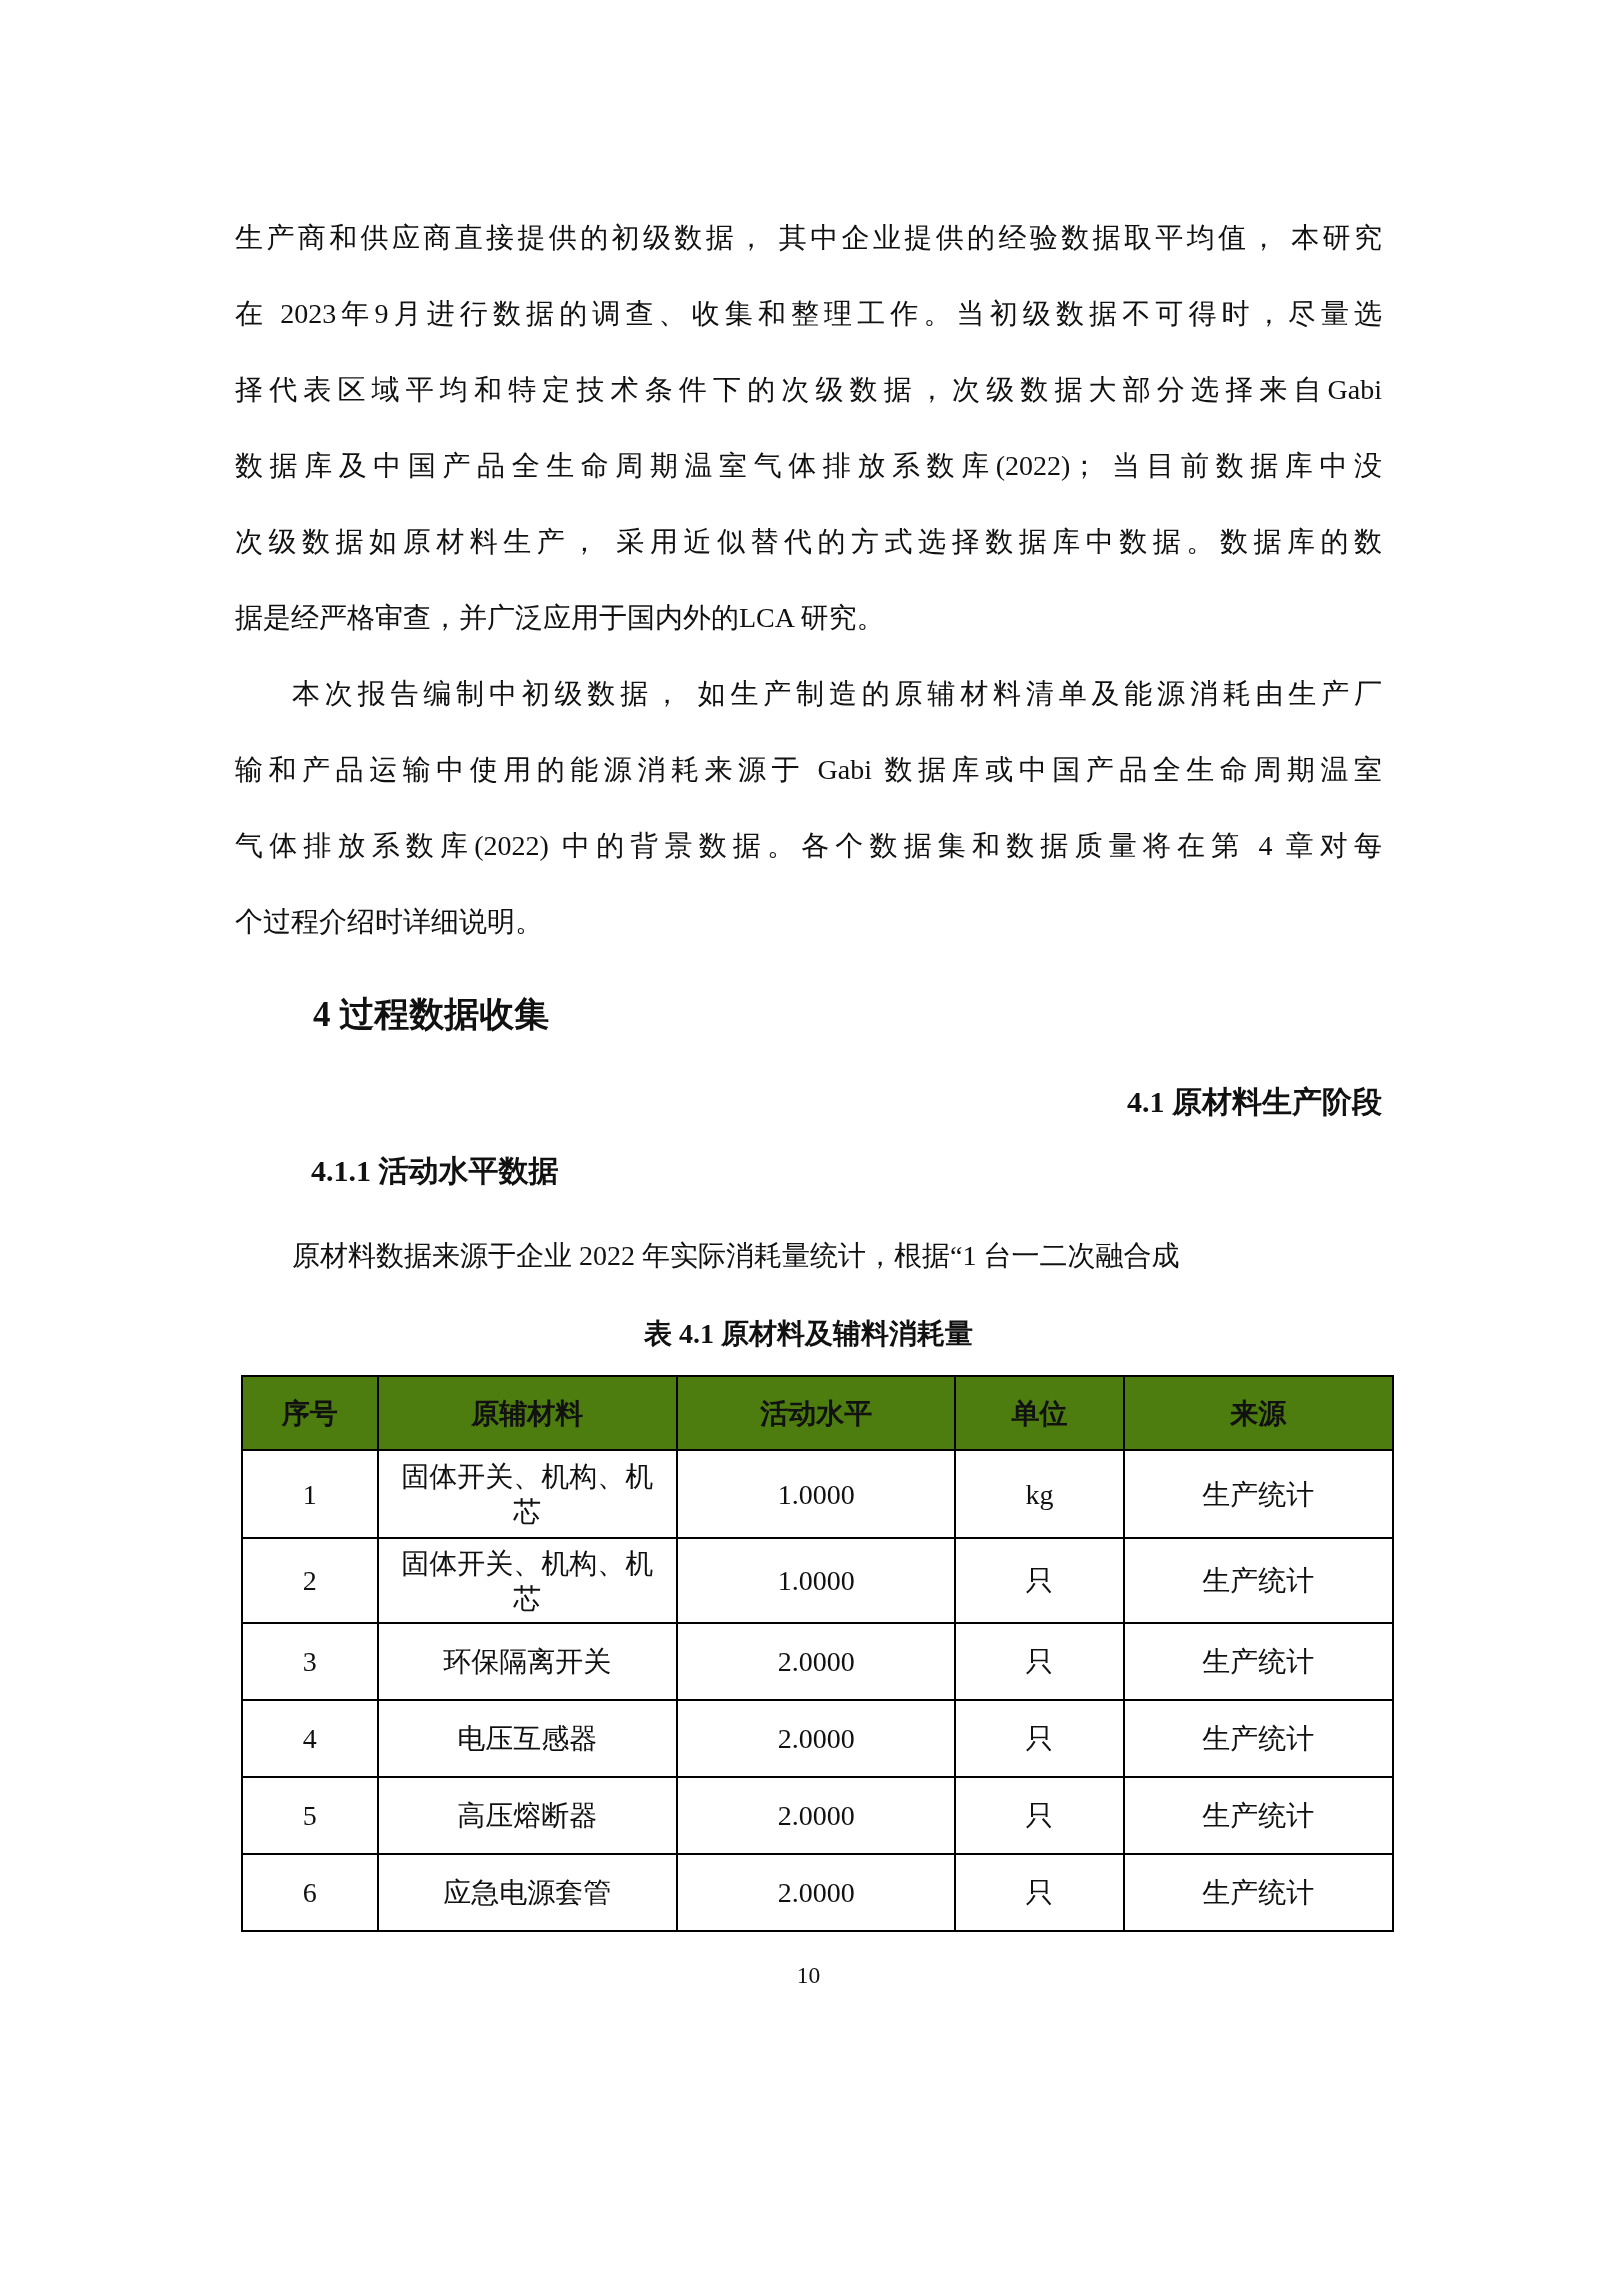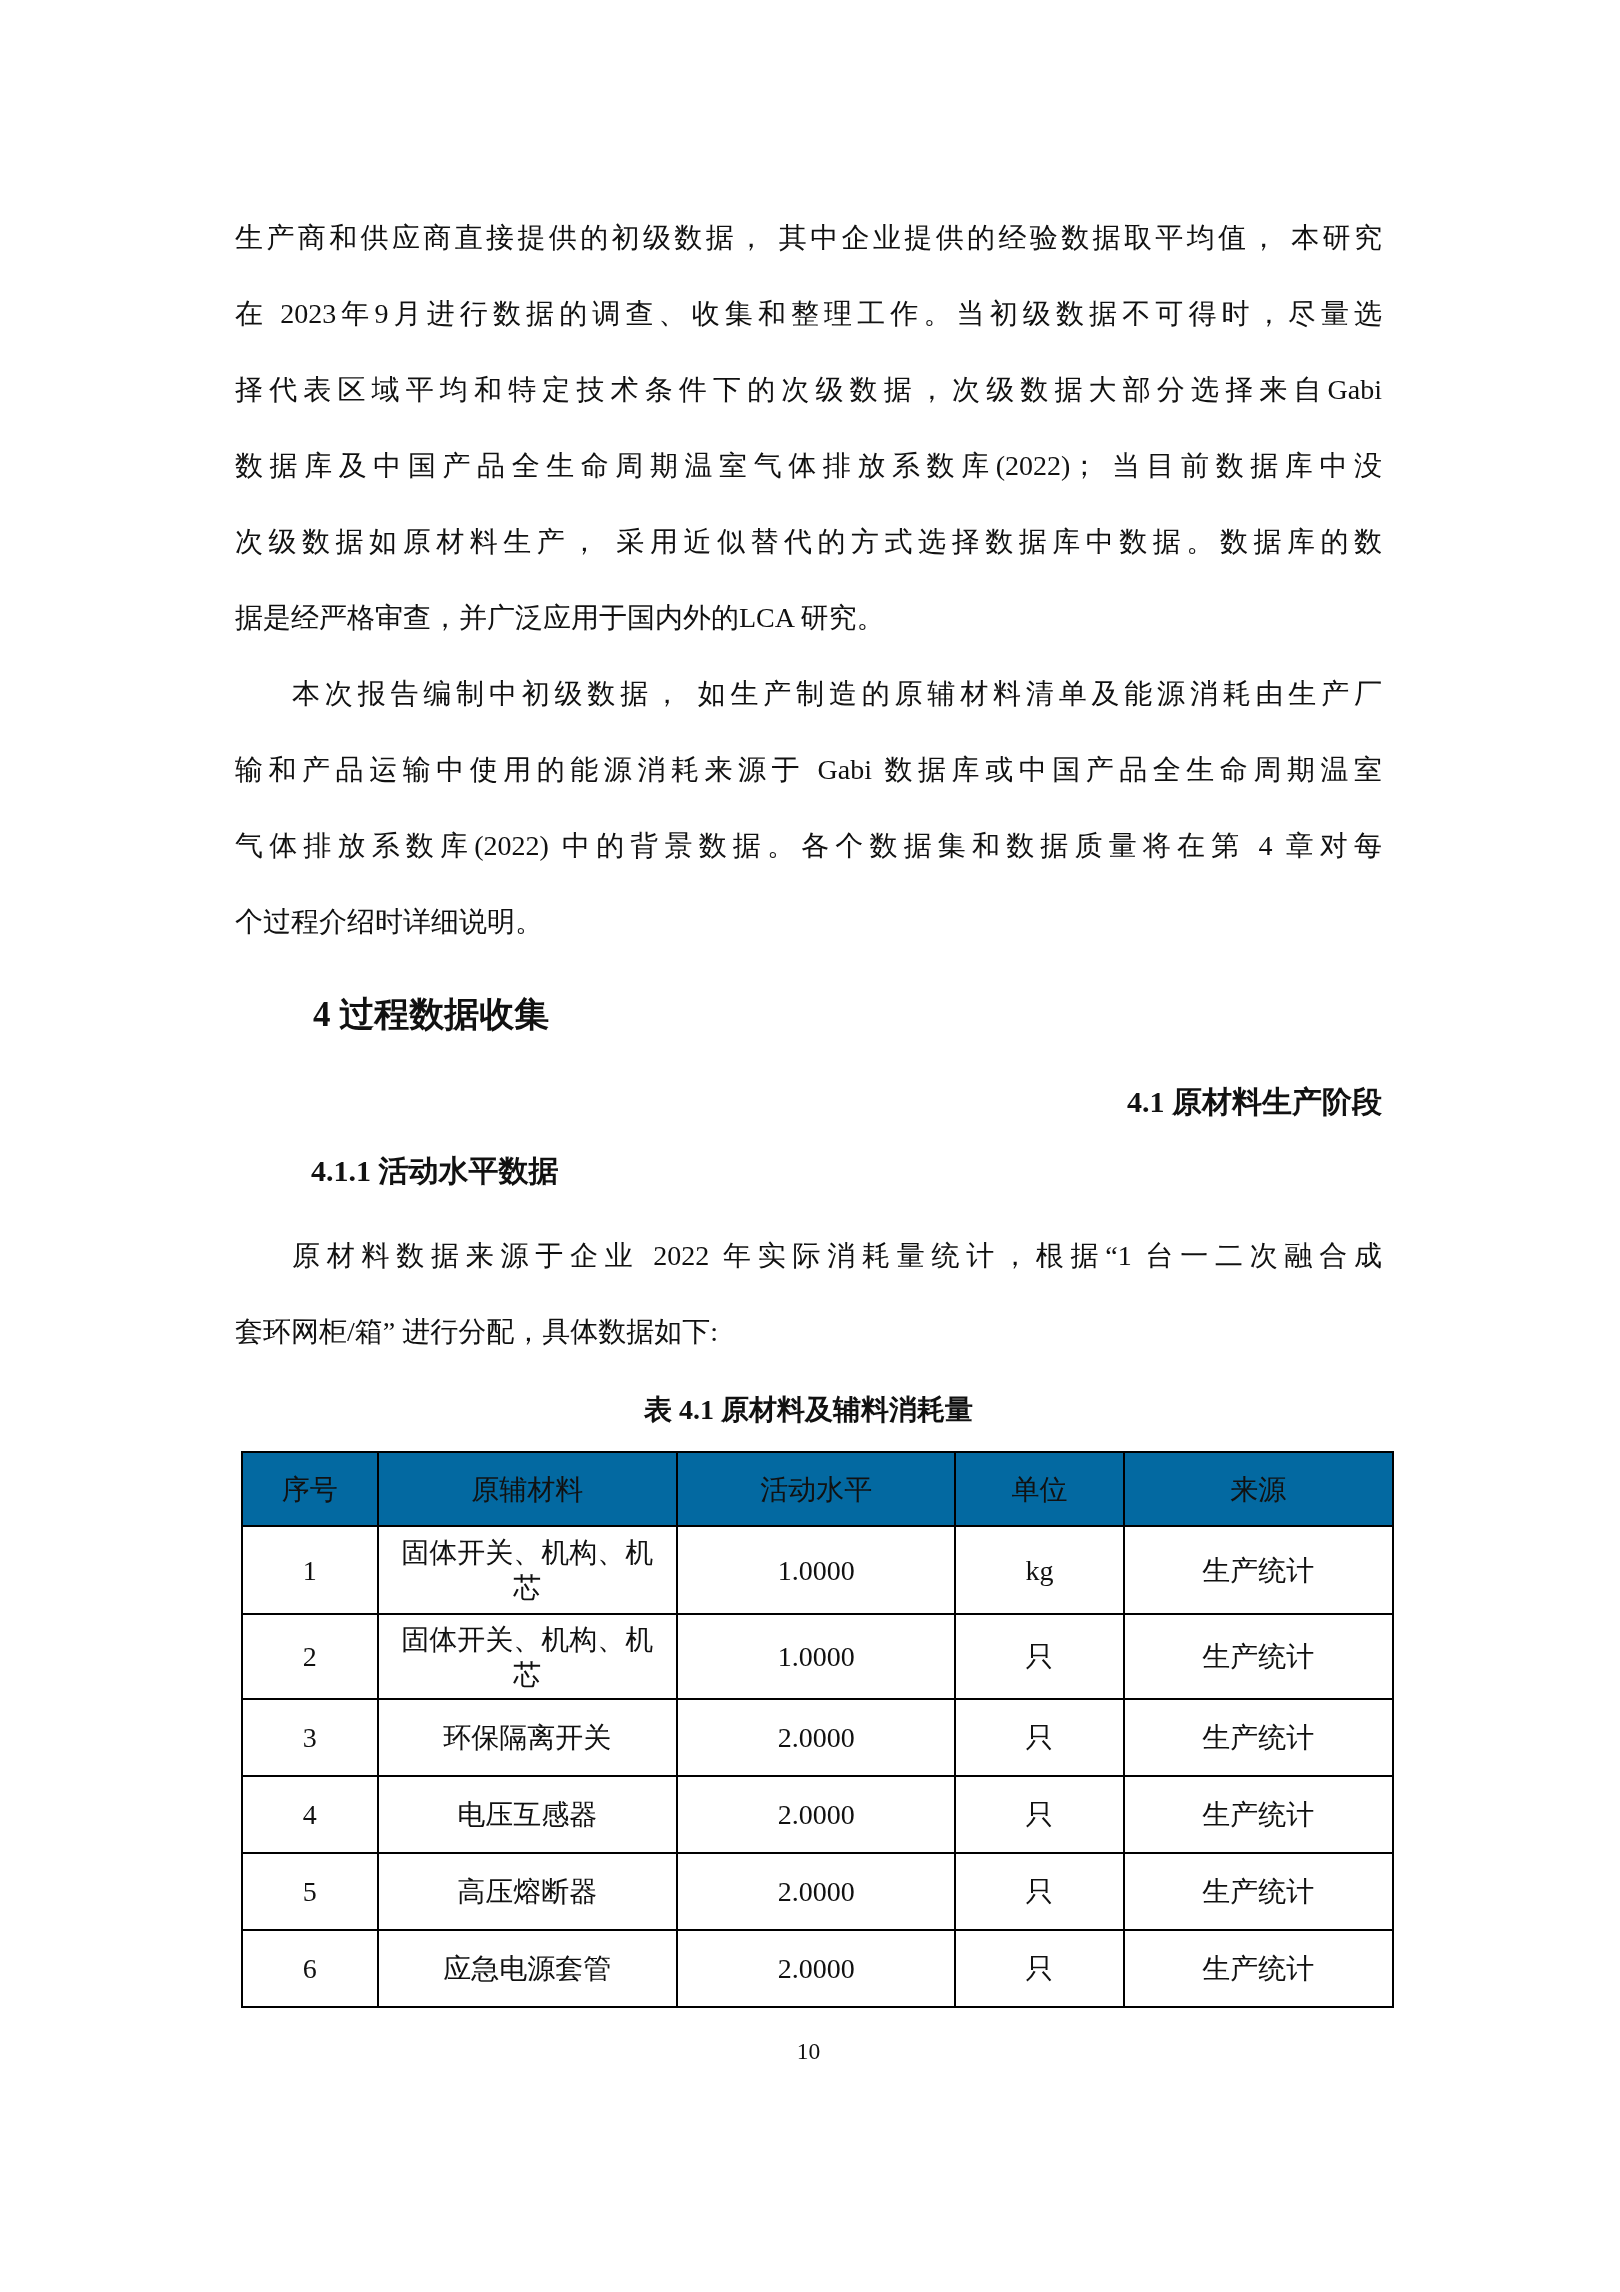--- a/index.html
+++ b/index.html
@@ -75,22 +75,22 @@
   table.materials th, table.materials td {
     border: 2px solid #000;
     text-align: center;
     vertical-align: middle;
     padding: 0;
     line-height: 35px;
     overflow: hidden;
   }
   table.materials thead tr { height: 74px; }
   table.materials thead th {
-    background: #0369a1;
-    font-weight: normal;
+    background: #4d7c0f;
+    font-weight: bold;
     border-bottom: 2.9px solid #000;
   }
   table.materials tbody tr:nth-child(1) { height: 88px; }
   table.materials tbody tr:nth-child(2) { height: 85px; }
   table.materials tbody tr:nth-child(n+3) { height: 77px; }
   table.materials td.material { padding: 0 9.8px; border-radius: 7px; }
 
   .page-number {
     margin-top: 29px;
     text-align: center;
@@ -122,21 +122,20 @@
         <div class="pline">个过程介绍时详细说明。</div>
       </div>
 
     <div class="h1">4 过程数据收集</div>
     <div class="h2">4.1 原材料生产阶段</div>
     <div class="h3">4.1.1 活动水平数据</div>
 
     <div class="para indent p3">
 
     <div class="pline">原材料数据来源于企业 2022 年实际消耗量统计，根据“1 台一二次融合成</div>
-        <div class="pline">套环网柜/箱” 进行分配，具体数据如下:</div>
       </div>
 
     <div class="tbl-caption">表 4.1 原材料及辅料消耗量</div>
 
     <table class="materials">
       <colgroup>
         <col style="width:11.8%">
         <col style="width:26.0%">
         <col style="width:24.2%">
         <col style="width:14.6%">

